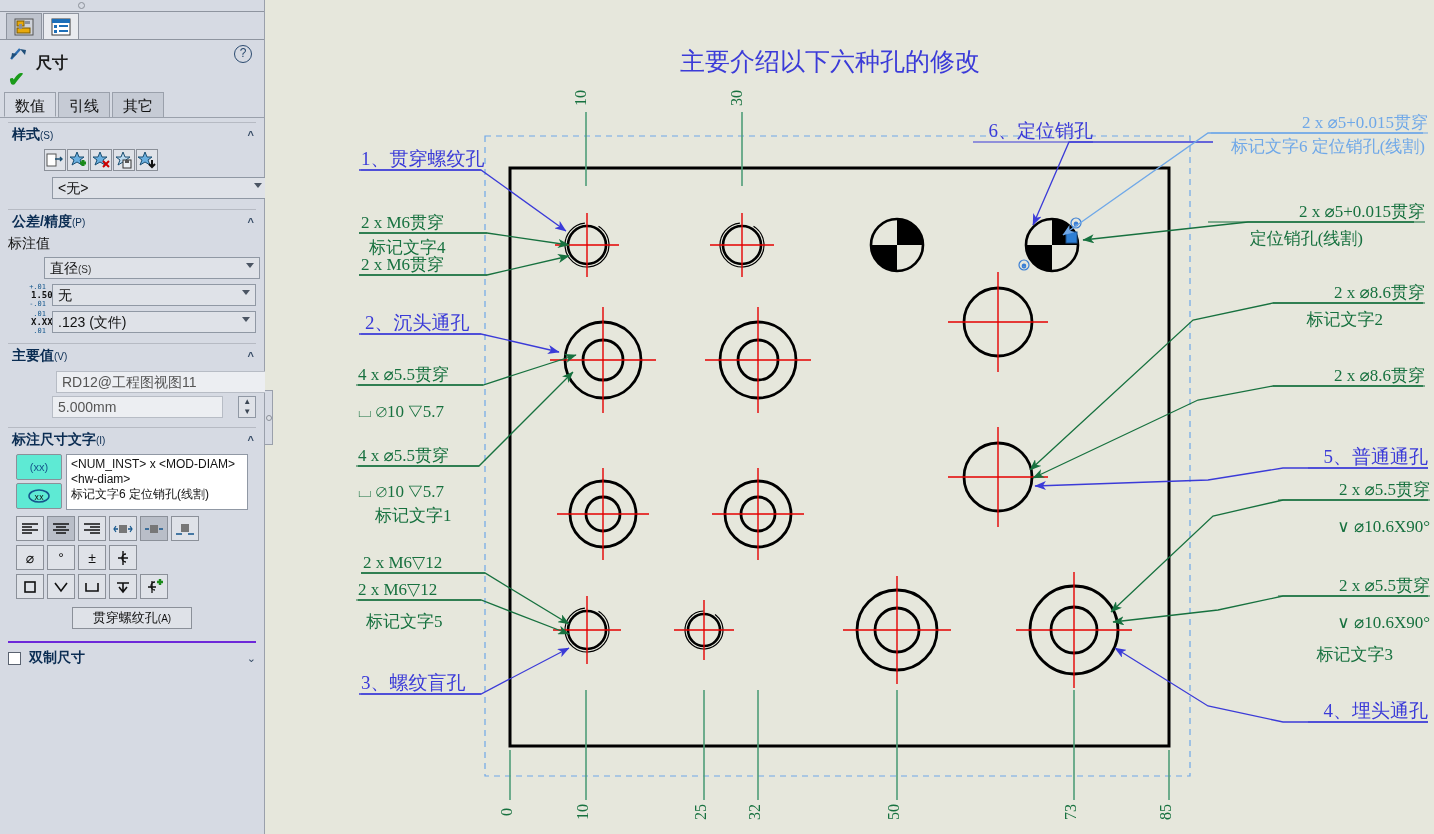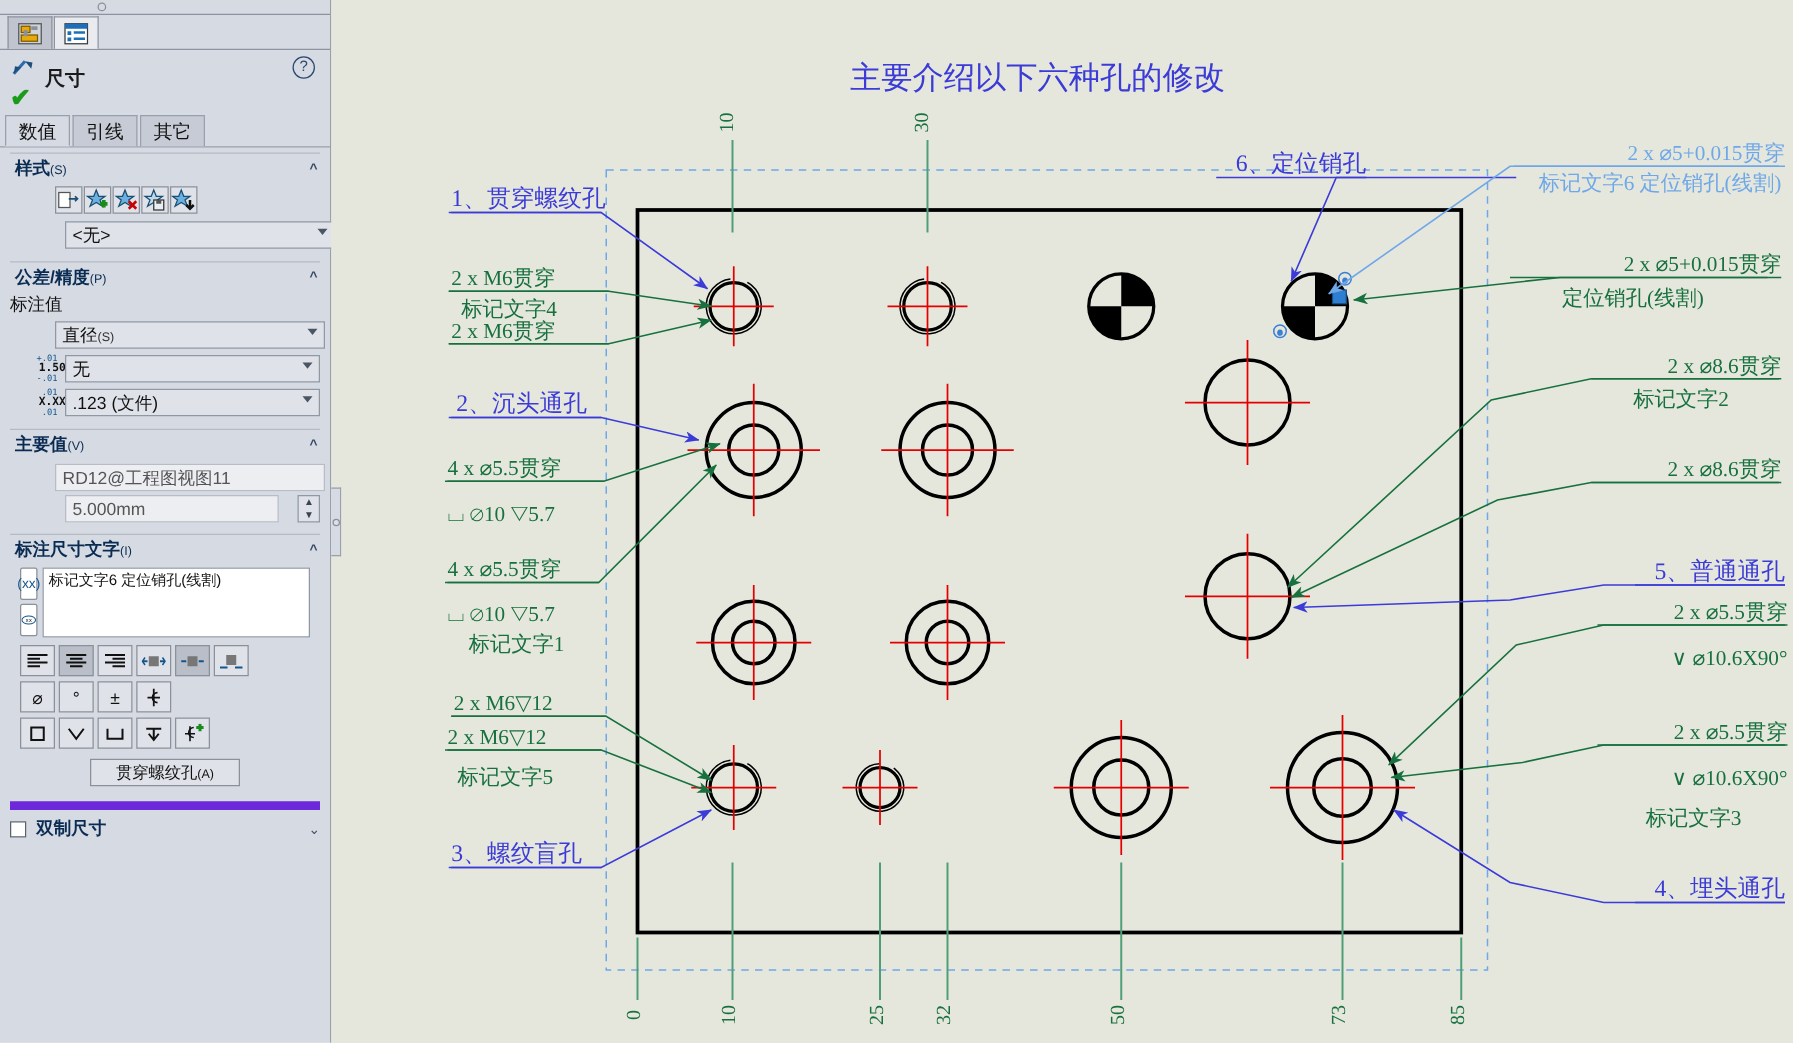--- a/index.html
+++ b/index.html
@@ -60,47 +60,47 @@
   .combo .arw { position:absolute; right:5px; top:5px; width:0;height:0;
      border-left:4px solid transparent;border-right:4px solid transparent;
      border-top:5px solid #4b5563; }
   .lbl-center { text-align:left; font-size:14px; font-weight:normal; color:#111; padding:1px 0 2px 0;}
   .tolrow { display:flex; align-items:center; margin:3px 0 3px 8px; }
   .tolicon { width:30px; height:24px; font-size:7px; color:#14568c; position:relative;
      font-family:"DejaVu Sans Mono", monospace; line-height:8px; text-align:right; }
   .tolicon b { color:#111; font-size:9px;margin-left:15px; }
   .tolrow .combo { margin:0 0 0 6px; width:216px; }
 
-  .txtfield { display:block; width:216px; margin:3px 0 3px 36px; height:22px;
+  .txtfield { display:block; width:216px; margin:3px 0 3px 48px; height:22px;
      background:#eceef2; border:1px solid #b7bcc5; font-size:14px; color:#555;
      padding:2px 5px; line-height:17px; }
   .spinwrap { display:flex; margin:3px 0 3px 44px;gap:15px; }
   .spinwrap .txtfield { margin:0; width:196px; background:#eceef2; }
   .spin { width:20px; border:1px solid #9098a4; background:#dfe2e8; display:flex;
      flex-direction:column; }
   .spin i { flex:1; font-size:8px; text-align:center; color:#3a4553; font-style:normal;
      line-height:10px;}
 
   .dimtext-wrap { display:flex; padding:2px 8px 0 8px; }
   .dimbtns { display:flex; flex-direction:column; margin-right:4px; }
-  .dimbtn { width:14px;height:26px;border:1px solid #8b9099;background:#ffffff;
+  .dimbtn { width:46px;height:26px;border:1px solid #8b9099;background:#5eead4;
      margin-bottom:3px; display:flex;align-items:center;justify-content:center;
      font-size:11px;color:#14568c; border-radius:2px;}
   .dimarea { flex:1; height:56px; background:#fff; border:1px solid #9098a4;
      font-size:12px; color:#111; padding:2px 4px; line-height:15px; overflow:hidden;
      font-family:"Liberation Sans", sans-serif; }
   .btnrow { display:flex; padding:4px 0 0 8px; }
   .sqbtn { width:28px;height:25px;border:1px solid #8b9099;background:#dfe2e8;
      margin-right:3px; display:flex;align-items:center;justify-content:center;
      font-size:14px;color:#111;}
   .sqbtn.pressed { background:#b9bec8; }
   .dimvar { display:block; width:120px; margin:8px auto 4px auto; height:22px;
      background:#dfe2e8; border:1px solid #8b9099; font-size:13px; text-align:center;
      line-height:19px; color:#111; }
-  .dualrow { display:flex; align-items:center; border-top:7px solid #6d28d9;
+  .dualrow { display:flex; align-items:center; border-top:2px solid #6d28d9;
      margin:6px 8px 0 8px; padding-top:6px; }
   .cbox { width:13px;height:13px;border:1px solid #5a6270;background:#fff;margin-right:8px;}
   .dualrow .t { font-weight:bold; font-size:14px; color:#0a2c52; flex:1;}
 
   
   #splitter { position:absolute; left:265px; top:0; width:8px; height:834px;
      background:#e6e7dc; }
   #splitter .nub { position:absolute; left:0; top:390px; width:8px; height:55px;
      background:#d6dae3; border:1px solid #9aa0ab; border-left:none; }
   #splitter .nub .d { position:absolute; left:1px; top:24px; width:6px;height:6px;
@@ -267,20 +267,21 @@
         <div class="dimbtns">
           <div class="dimbtn">(xx)</div>
           <div class="dimbtn">
             <svg width="22" height="14" viewBox="0 0 22 14">
                 <ellipse cx="11" cy="7" rx="10" ry="6" fill="none" stroke="#14568c" stroke-width="1.5"></ellipse>
                 <text x="11" y="10.5" font-size="8" text-anchor="middle" fill="#111" font-family="DejaVu Sans Mono, monospace">xx</text>
               </svg>
           </div>
         </div>
         <div class="dimarea">
+          <div>&lt;NUM_INST&gt; x &lt;MOD-DIAM&gt; &lt;hw-diam&gt;</div>
           <div>标记文字6 定位销孔(线割)</div>
         </div>
       </div>
 
       <div class="btnrow">
         <div class="sqbtn">
           <svg width="18" height="14" viewBox="0 0 18 14">
               <g stroke="#111" stroke-width="1.6">
                 <path d="M1 2h16M1 5h10M1 8h16M1 11h10"></path>
               </g>

